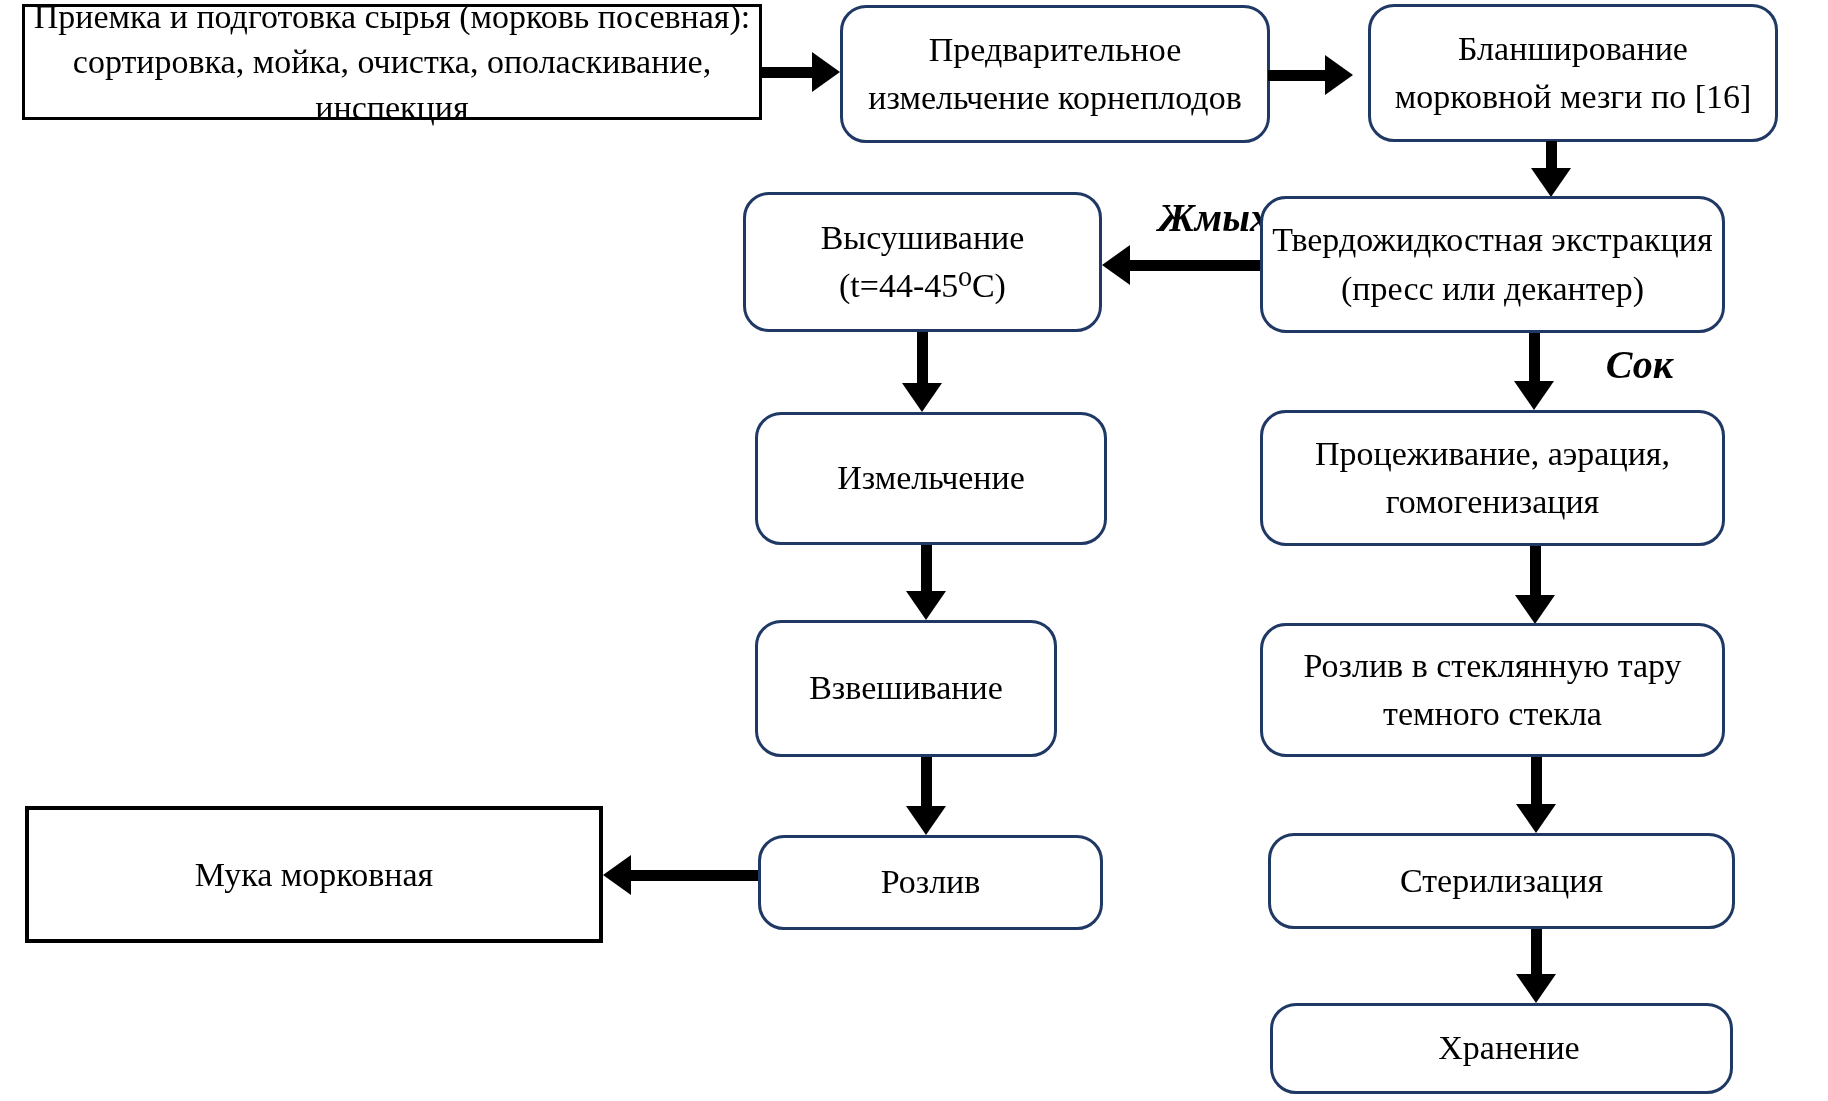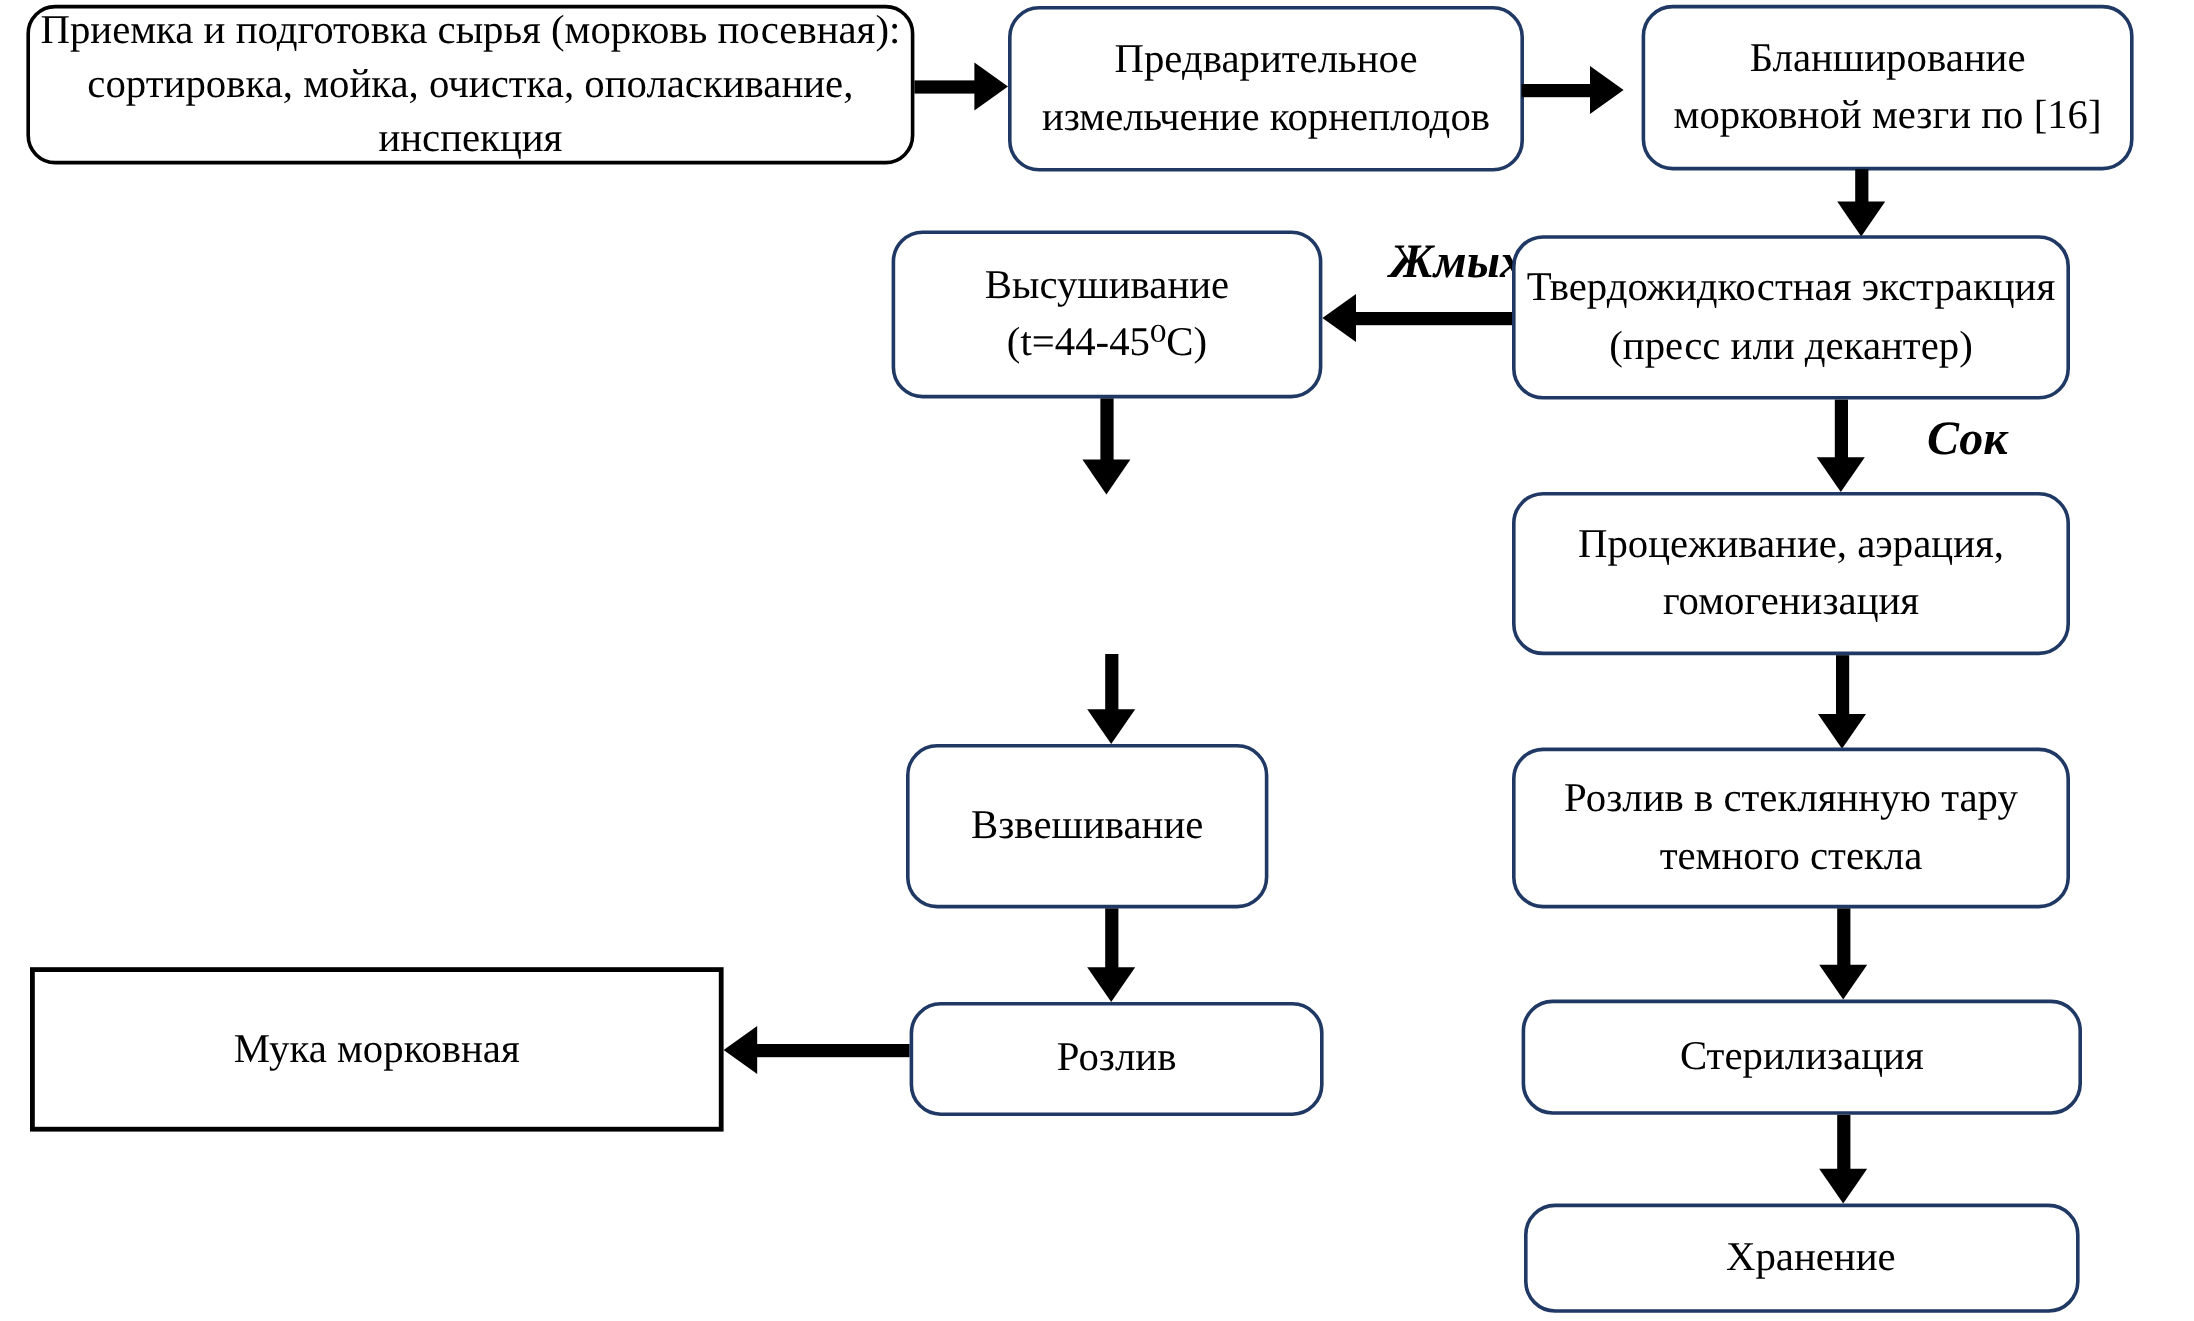--- a/index.html
+++ b/index.html
@@ -59,21 +59,21 @@
     font-weight:bold;font-style:italic;
     font-size:40px;line-height:1;
     text-align:right;
   }
 </style>
 </head>
 <body>
 
 <div class="canvas">
 
-  <div class="node plain" style="left:22px;top:4px;width:740px;height:133px;border-radius:24px;">
+  <div class="node plain" style="left:22px;top:4px;width:740px;height:116px;">
     <span class="txt">Приемка и подготовка сырья (морковь посевная):
 сортировка, мойка, очистка, ополаскивание,
 инспекция</span>
   </div>
 
   <div class="arrow right" style="left:762px;top:52px;width:78px;">
     <span class="shaft"></span>
     <span class="head"></span>
   </div>
 
@@ -119,20 +119,23 @@
     <span class="head"></span>
   </div>
 
   <div class="arrow down" style="left:1514px;top:333px;height:77px;">
     <span class="shaft"></span>
     <span class="head"></span>
   </div>
 
   <div class="lbl" style="left:1553px;top:345px;width:120px;">Сок</div>
 
+  <div class="node" style="left:755px;top:412px;width:352px;height:133px;">
+    <span class="txt">Измельчение</span>
+  </div>
 
   <div class="node" style="left:1260px;top:410px;width:465px;height:136px;">
     <span class="txt">Процеживание, аэрация,
 гомогенизация</span>
   </div>
 
   <div class="arrow down" style="left:906px;top:545px;height:75px;">
     <span class="shaft"></span>
     <span class="head"></span>
   </div>

